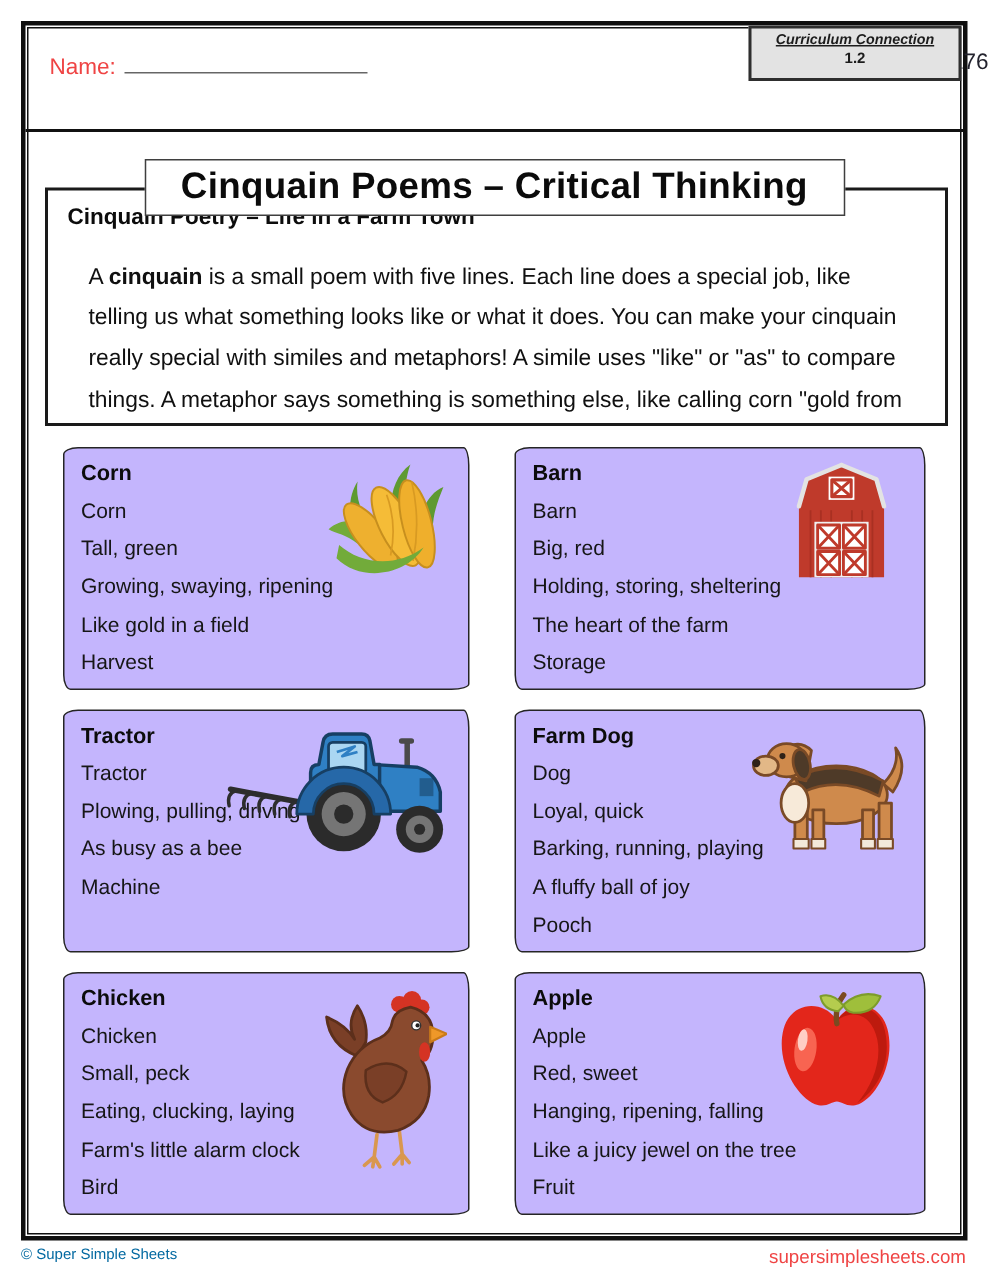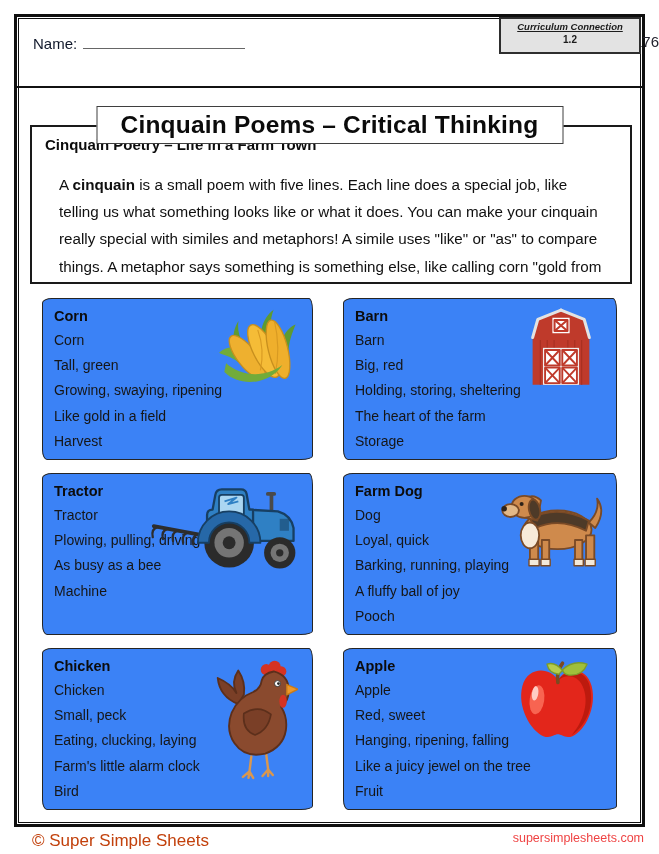--- a/index.html
+++ b/index.html
@@ -2,55 +2,55 @@
 <html><head>
 <meta charset="utf-8">
 <style>
   html,body{margin:0;padding:0;background:#fff;}
   .sheet{position:relative;width:659px;height:854px;background:#fff;overflow:hidden;
          font-family:"Liberation Sans",sans-serif;color:#111;}
   
   .frame{position:absolute;left:14px;top:14px;width:625px;height:807px;border:3px solid #0f0f0f;}
   .frame-inner{position:absolute;inset:1px;border:1px solid #0f0f0f;}
   
-  .name-row{position:absolute;left:33px;top:33px;display:flex;align-items:baseline;font-size:15px;color:#0f172a;}
+  .name-row{position:absolute;left:33px;top:33px;display:flex;align-items:baseline;font-size:15px;color:#ef4444;}
   .name-line{display:inline-block;width:162px;border-bottom:1.5px solid #666;height:15px;margin-left:6px;}
   .page-number{position:absolute;left:0;right:0;top:33px;text-align:right;font-size:15px;color:#23232e;}
   .badge{position:absolute;right:18px;top:17px;width:138px;height:31px;background:#e3e3e3;
          border:2px solid #2e2e2e;text-align:center;padding-top:2px;box-sizing:content-box;}
   .badge-title{font-size:9.5px;font-weight:bold;text-decoration:underline;color:#1c1c1c;font-style:italic;}
   .badge-value{font-size:10px;font-weight:bold;margin-top:2px;color:#1c1c1c;}
   
   .divider{position:absolute;left:17px;right:17px;top:86px;border-top:2px solid #111;}
   .title-box{position:absolute;left:50%;transform:translateX(-50%);top:68px;width:465px;height:36px;
              background:#fff;border:1.5px solid #3f3f3f;z-index:2;display:flex;align-items:center;
              justify-content:center;font-size:24.5px;font-weight:bold;letter-spacing:.2px;color:#0b0b0b;margin-top:38px;}
   
   .intro-box{position:absolute;left:30px;top:125px;width:602px;height:159px;border:2px solid #1a1a1a;
              padding:6px 13px;box-sizing:border-box;background:#fff;overflow:hidden;}
   .intro-heading{font-size:15px;font-weight:bold;line-height:24px;color:#0c0c0c;}
   .intro-body{margin:14px;font-size:15.2px;line-height:27.2px;color:#101010;}
   .intro-body b{font-weight:bold;}
   
   .poems-grid{position:absolute;left:42px;top:298px;width:575px;display:grid;
               grid-template-columns:271px 274px;column-gap:30px;row-gap:13px;grid-auto-rows:162px;}
-  .card{position:relative;background:#3b82f6;border:1.6px solid #252525;box-sizing:border-box;
+  .card{position:relative;background:#c4b5fd;border:1.6px solid #252525;box-sizing:border-box;
         padding:5px 11px;border-radius:10px 4px 12px 5px / 5px 12px 4px 10px;}
   .card-title{font-size:14.5px;font-weight:bold;line-height:24px;color:#0c0c0c;}
   .poem-line{font-size:14px;line-height:25.2px;white-space:nowrap;color:#161616;}
   .card-icon{position:absolute;z-index:1;}
   .card-icon svg{width:100%;height:100%;display:block;}
   .icon-0{top:8px;right:12px;width:88px;height:88px;}
   .icon-1{top:7px;right:12px;width:86px;height:82px;}
   .icon-2{top:8px;right:4px;width:166px;height:92px;}
   .icon-3{top:8px;right:8px;width:112px;height:92px;}
   .icon-4{top:8px;right:14px;width:84px;height:126px;}
   .icon-5{top:8px;right:18px;width:82px;height:90px;}
   
-  .footer-left{position:absolute;left:32px;top:831px;font-size:17px;color:#c2410c;}
+  .footer-left{position:absolute;left:14px;top:831px;font-size:10px;color:#0369a1;}
   .footer-right{position:absolute;right:15px;top:831px;font-size:12.5px;color:#ef4444;}
 </style>
 </head>
 <body>
 
 <div class="sheet">
   <div class="frame">
     <div class="frame-inner"></div>
   </div>
 

